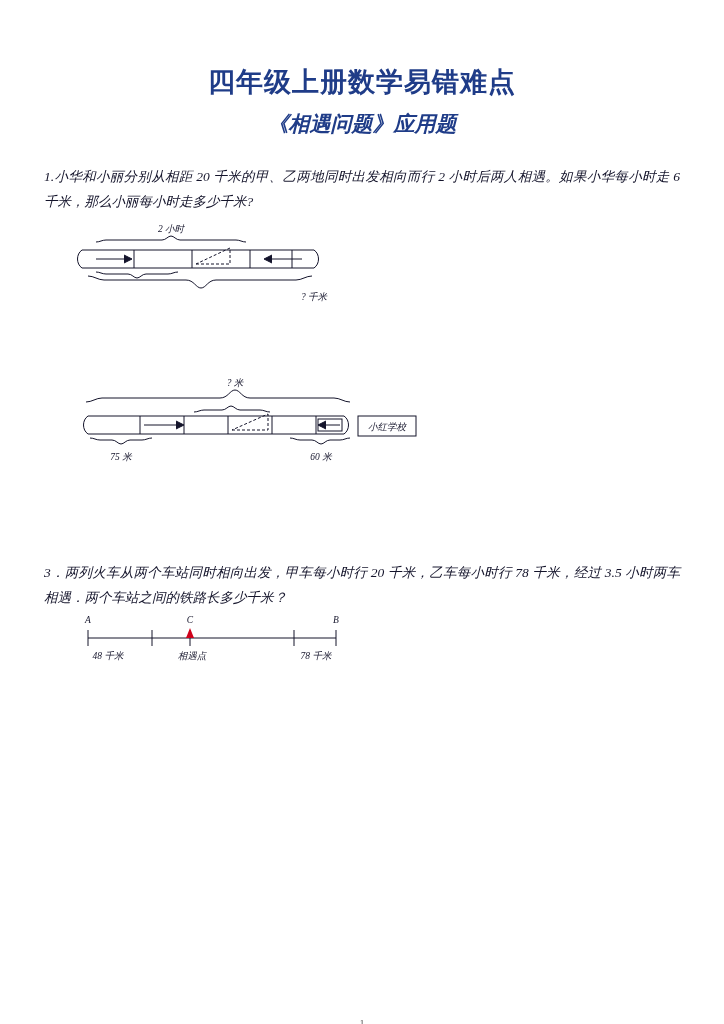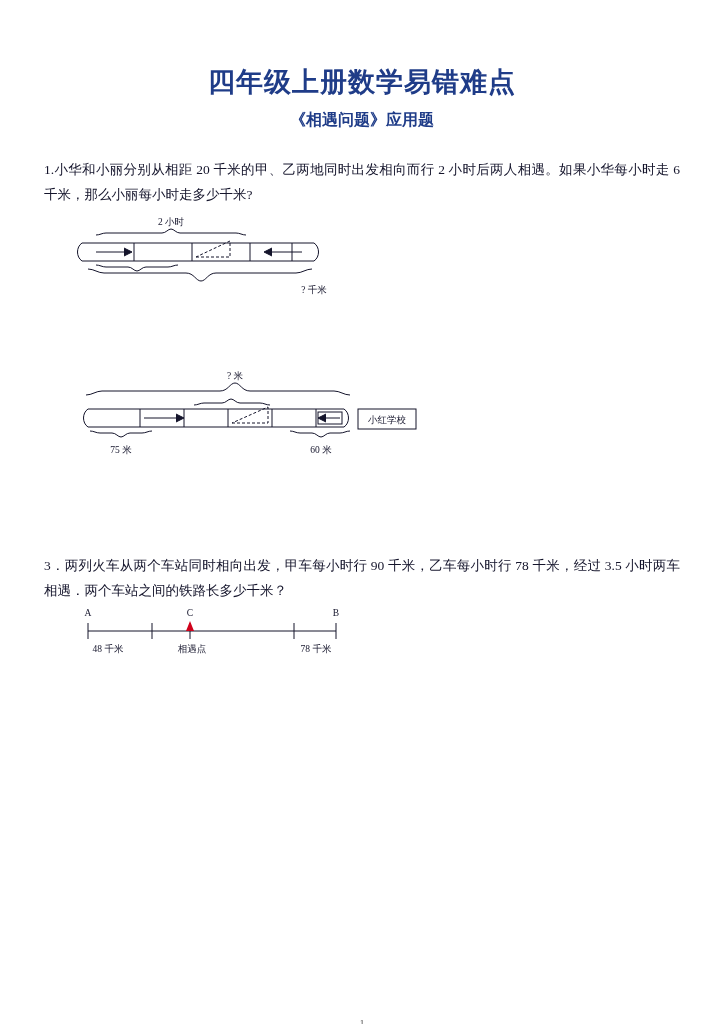--- a/index.html
+++ b/index.html
@@ -28,26 +28,28 @@
     font-weight: bold;
     font-size: 27px;
     letter-spacing: 1px;
     margin-top: 52px;
     font-family: "Liberation Serif", serif;
   }
   .title-sub {
     text-align: center;
     color: #1f3c88;
     font-weight: bold;
-    font-size: 16px;
+    font-size: 21px;
     margin-top: 10px;
     font-family: "Liberation Serif", serif;
+    font-style: italic;
   }
   .content {
     margin: 0 44px;
+    font-style: italic;
   }
   .q-text {
     font-size: 13.5px;
     line-height: 25px;
     text-align: justify;
     color: #14142b;
   }
   .q1 { margin-top: 26px; }
   .q2 { margin-top: 0px; }
   .q3 { margin-top: 0px; }
@@ -163,21 +165,21 @@
         </g>
         <text class="fig-label" x="191" y="10" text-anchor="middle">? 米</text>
         <text class="fig-label" x="77" y="84" text-anchor="middle">75 米</text>
         <text class="fig-label" x="277" y="84" text-anchor="middle">60 米</text>
         <text class="fig-label" x="343" y="54" text-anchor="middle">小红学校</text>
       </svg>
     </div>
 
     <div class="spacer-2"></div>
 
-    <div class="q-text q3">3．两列火车从两个车站同时相向出发，甲车每小时行 90 千米，乙车每小时行 78 千米，经过 3.5 小时两车相遇．两个车站之间的铁路长多少千米？</div>
+    <div class="q-text q3">3．两列火车从两个车站同时相向出发，甲车每小时行 20 千米，乙车每小时行 78 千米，经过 3.5 小时两车相遇．两个车站之间的铁路长多少千米？</div>
 
     <div class="fig">
       <svg width="636" height="60" viewBox="0 0 636 60" xmlns="http://www.w3.org/2000/svg">
         <g fill="none" stroke="#14142b" stroke-width="1">
           <line x1="44" y1="28" x2="292" y2="28"></line>
           <line x1="44" y1="20" x2="44" y2="36"></line>
           <line x1="108" y1="20" x2="108" y2="36"></line>
           <line x1="146" y1="20" x2="146" y2="36"></line>
           <line x1="250" y1="20" x2="250" y2="36"></line>
           <line x1="292" y1="20" x2="292" y2="36"></line>

